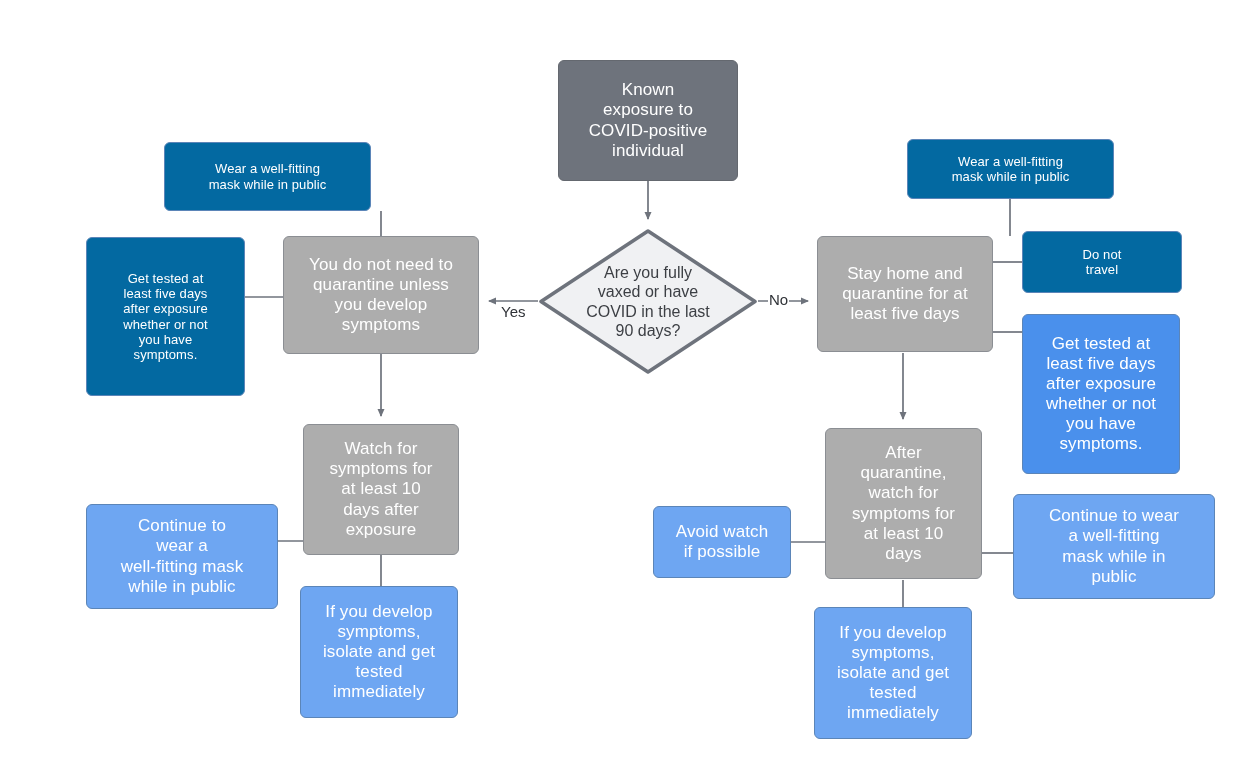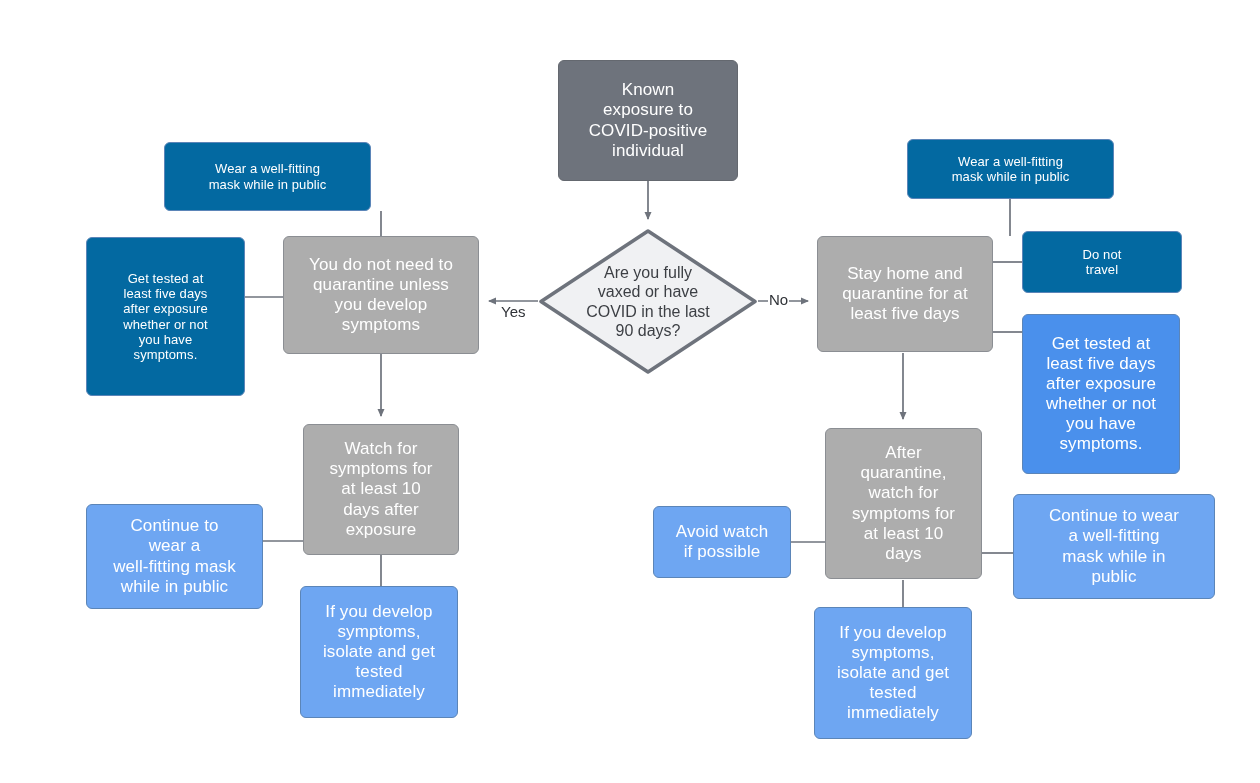--- a/index.html
+++ b/index.html
@@ -130,21 +130,21 @@
 quarantine unless
 you develop
 symptoms</div>
 
   <div class="node process" style="left:303px;top:424px;width:156px;height:131px;">Watch for
 symptoms for
 at least 10
 days after
 exposure</div>
 
-  <div class="node action-alt" style="left:86px;top:504px;width:177px;height:105px;">Continue to
+  <div class="node action-alt" style="left:86px;top:504px;width:192px;height:105px;">Continue to
 wear a
 well-fitting mask
 while in public</div>
 
   <div class="node action-alt" style="left:300px;top:586px;width:158px;height:132px;">If you develop
 symptoms,
 isolate and get
 tested
 immediately</div>
 

